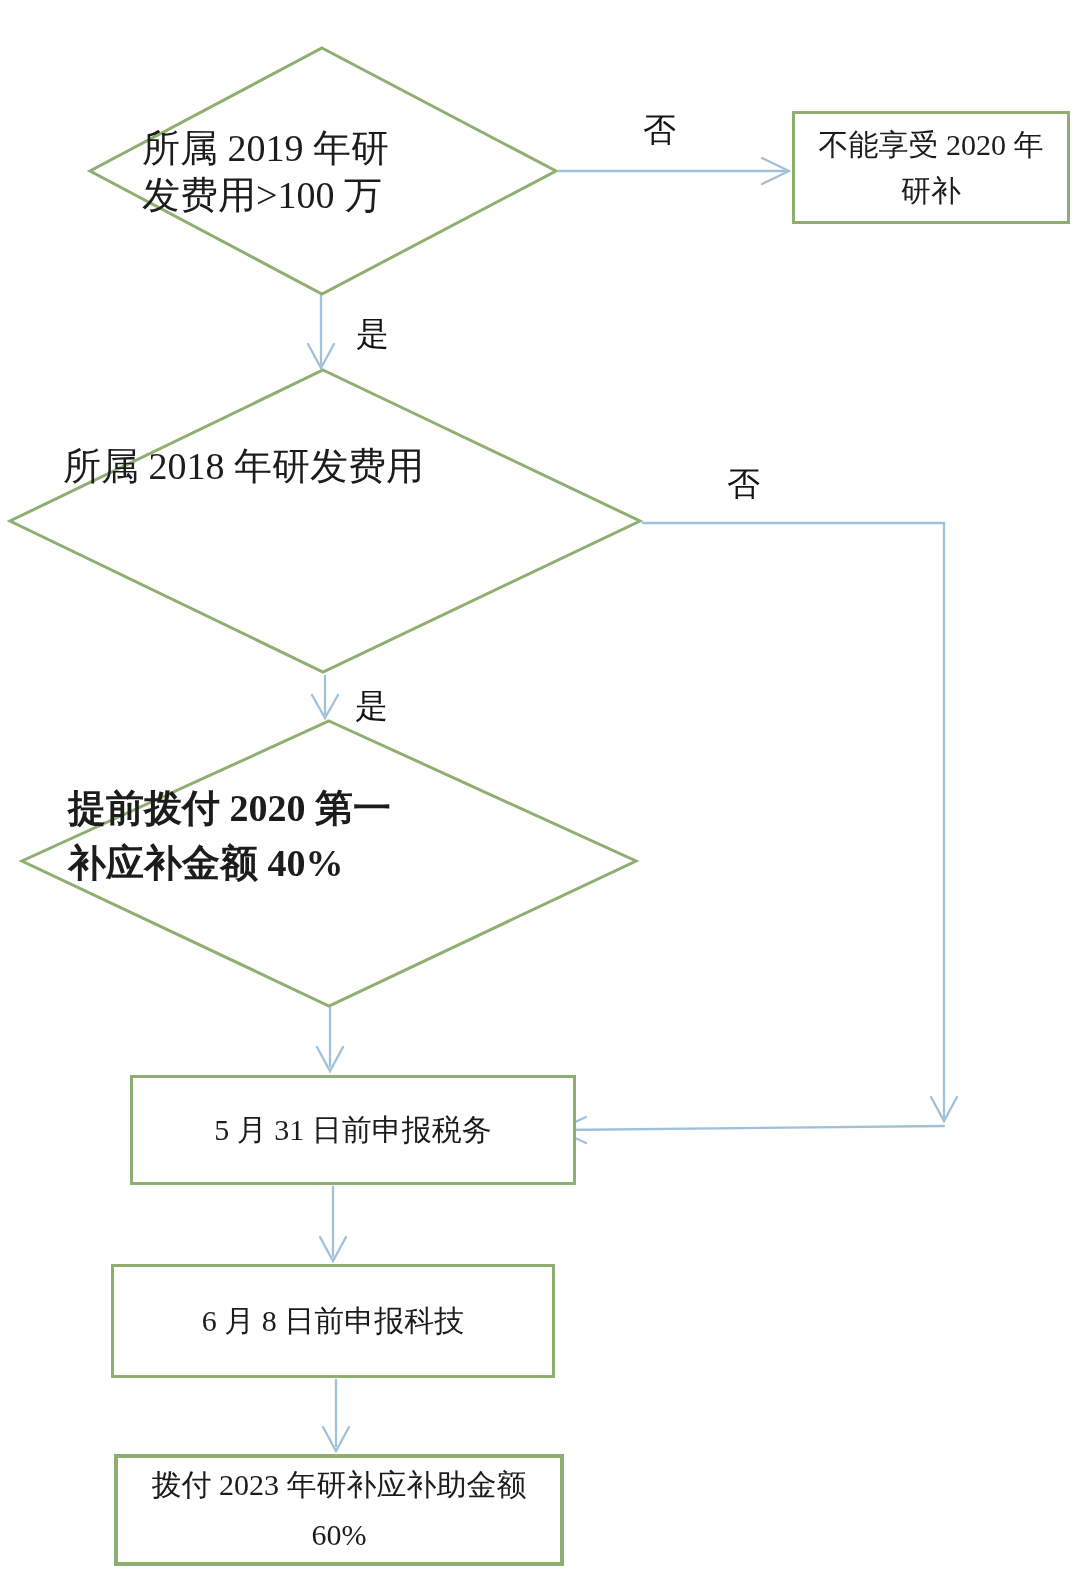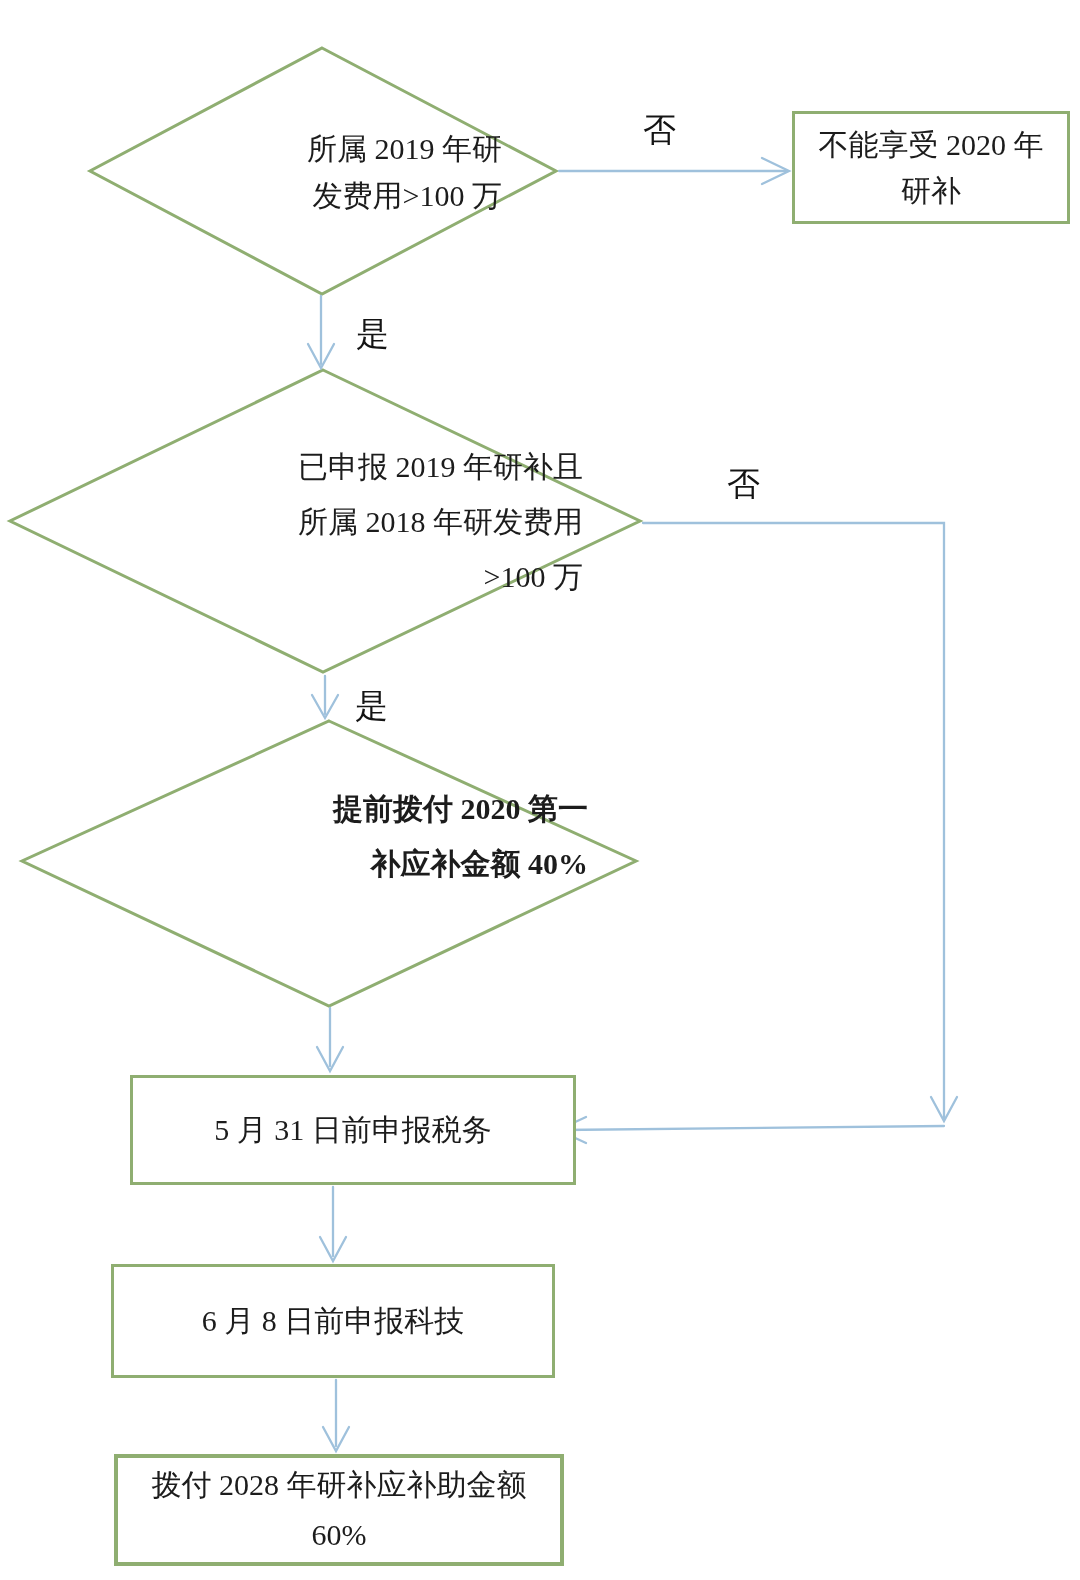--- a/index.html
+++ b/index.html
@@ -2,21 +2,21 @@
 <html><head>
 <meta charset="utf-8">
 <style>
   * { margin:0; padding:0; box-sizing:border-box; }
   html,body { background:#ffffff; }
   body { font-family:"Liberation Serif","DejaVu Serif",serif; }
   .canvas { position:relative; width:1080px; height:1580px; background:#ffffff; overflow:hidden; }
   .lines { position:absolute; left:0; top:0; width:1080px; height:1580px; }
   .diamond { fill:none; stroke:#8fae71; stroke-width:3; stroke-linejoin:miter; }
   .arrow line, .arrow path, .arrow polyline { stroke:#9fc1dc; stroke-width:2.3; fill:none; stroke-linecap:round; }
-  .dtext { position:absolute; text-align:right; font-size:30px; line-height:55px; color:#1c1c1c; }
+  .dtext { position:absolute; text-align:left; font-size:38px; line-height:55px; color:#1c1c1c; }
   .dtext.first { line-height:47px; }
   .box { position:absolute; border:3px solid #8fae71; background:#ffffff;
          display:flex; flex-direction:column; justify-content:center; align-items:center;
          text-align:center; font-size:30px; line-height:46px; color:#1c1c1c; }
   .box.final { border-width:4px; line-height:50px; }
   .elabel { position:absolute; font-size:33px; color:#141414; }
 </style>
 </head>
 <body>
 
@@ -70,40 +70,38 @@
     <div>所属 2019 年研</div>
     <div>发费用&gt;100 万</div>
   </div>
 
   <div class="box" style="left:792px; top:111px; width:278px; height:113px;align-items:center;">
     <div>不能享受 2020 年</div>
     <div>研补</div>
   </div>
 
   <div class="dtext" style="left:63px; top:439px; width:520px;">
-    <div>已申报 2019 年研补且</div>
     <div>所属 2018 年研发费用</div>
-    <div>&gt;100 万</div>
   </div>
 
   <div class="dtext" style="left:68px; top:781px; width:520px;font-weight:bold;">
     <div>提前拨付 2020 第一</div>
     <div>补应补金额 40%</div>
   </div>
 
   <div class="box" style="left:108px; top:1075px; width:446px; height:110px;margin-left:22px;">
     <div>5 月 31 日前申报税务</div>
   </div>
 
   <div class="box" style="left:111px; top:1264px; width:444px; height:114px;">
     <div>6 月 8 日前申报科技</div>
   </div>
 
   <div class="box final" style="left:114px; top:1454px; width:450px; height:112px;">
-    <div>拨付 2028 年研补应补助金额</div>
+    <div>拨付 2023 年研补应补助金额</div>
     <div>60%</div>
   </div>
 
   <div class="elabel" style="left:643px; top:108px;">否</div>
   <div class="elabel" style="left:356px; top:312px;">是</div>
   <div class="elabel" style="left:727px; top:462px;">否</div>
   <div class="elabel" style="left:355px; top:684px;">是</div>
 
 </div>
 

